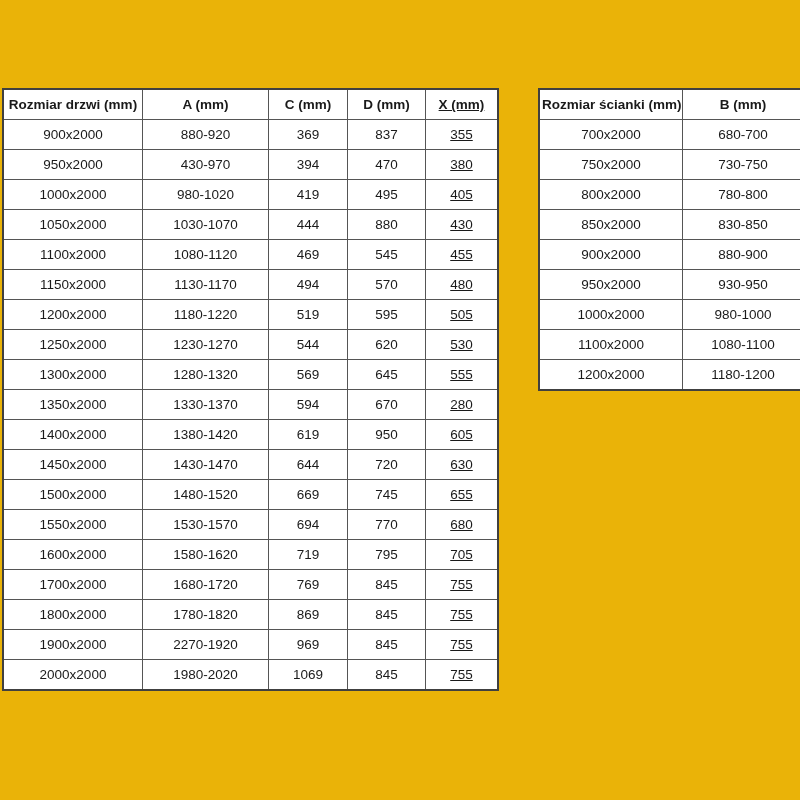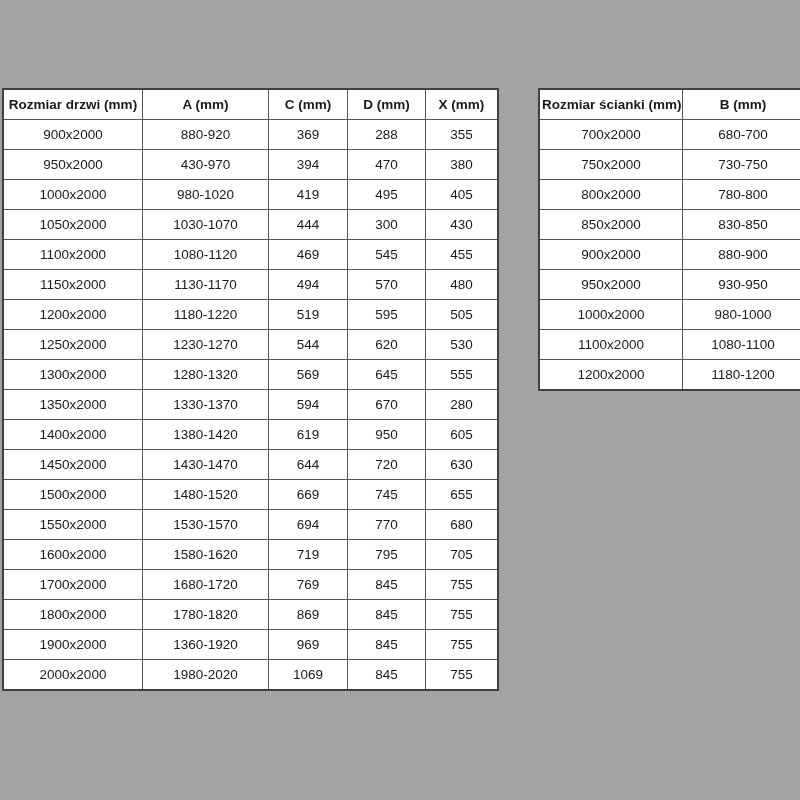--- a/index.html
+++ b/index.html
@@ -7,21 +7,21 @@
     padding: 0;
     width: 800px;
     height: 800px;
     background: #ffffff;
     font-family: "Liberation Sans", sans-serif;
   }
   .canvas {
     position: relative;
     width: 800px;
     height: 800px;
-    background: #a3a3a3;
+    background: #eab308;
     overflow: hidden;
   }
   table {
     border-collapse: collapse;
     table-layout: fixed;
     background: #ffffff;
     color: #1a1a1a;
     font-size: 13.5px;
   }
   table, th, td {
@@ -50,21 +50,21 @@
   .tbl-doors {
     position: absolute;
     left: 2px;
     top: 88px;
     width: 479px;
   }
   .tbl-doors th:nth-child(1), .tbl-doors td:nth-child(1) { width: 134px; }
   .tbl-doors th:nth-child(2), .tbl-doors td:nth-child(2) { width: 121px; }
   .tbl-doors th:nth-child(3), .tbl-doors td:nth-child(3) { width: 74px; }
   .tbl-doors th:nth-child(4), .tbl-doors td:nth-child(4) { width: 73px; }
-  .tbl-doors th:nth-child(5), .tbl-doors td:nth-child(5) { width: 67px; }
+  .tbl-doors th:nth-child(5), .tbl-doors td:nth-child(5) { width: 67px; text-decoration: underline; }
   .tbl-walls {
     position: absolute;
     left: 538px;
     top: 88px;
     width: 258px;
   }
   .tbl-walls th:nth-child(1), .tbl-walls td:nth-child(1) { width: 138px; text-align: center; }
   .tbl-walls th:nth-child(2), .tbl-walls td:nth-child(2) { width: 116px; }
 </style>
 </head>
@@ -79,42 +79,42 @@
           <th>C (mm)</th>
           <th>D (mm)</th>
           <th>X (mm)</th>
         </tr>
       </thead>
       <tbody>
         <tr>
           <td>900x2000</td>
           <td>880-920</td>
           <td>369</td>
-          <td>288</td>
+          <td>837</td>
           <td>355</td>
         </tr>
         <tr>
           <td>950x2000</td>
           <td>430-970</td>
           <td>394</td>
           <td>470</td>
           <td>380</td>
         </tr>
         <tr>
           <td>1000x2000</td>
           <td>980-1020</td>
           <td>419</td>
           <td>495</td>
           <td>405</td>
         </tr>
         <tr>
           <td>1050x2000</td>
           <td>1030-1070</td>
           <td>444</td>
-          <td>300</td>
+          <td>880</td>
           <td>430</td>
         </tr>
         <tr>
           <td>1100x2000</td>
           <td>1080-1120</td>
           <td>469</td>
           <td>545</td>
           <td>455</td>
         </tr>
         <tr>
@@ -196,21 +196,21 @@
         </tr>
         <tr>
           <td>1800x2000</td>
           <td>1780-1820</td>
           <td>869</td>
           <td>845</td>
           <td>755</td>
         </tr>
         <tr>
           <td>1900x2000</td>
-          <td>1360-1920</td>
+          <td>2270-1920</td>
           <td>969</td>
           <td>845</td>
           <td>755</td>
         </tr>
         <tr>
           <td>2000x2000</td>
           <td>1980-2020</td>
           <td>1069</td>
           <td>845</td>
           <td>755</td>

